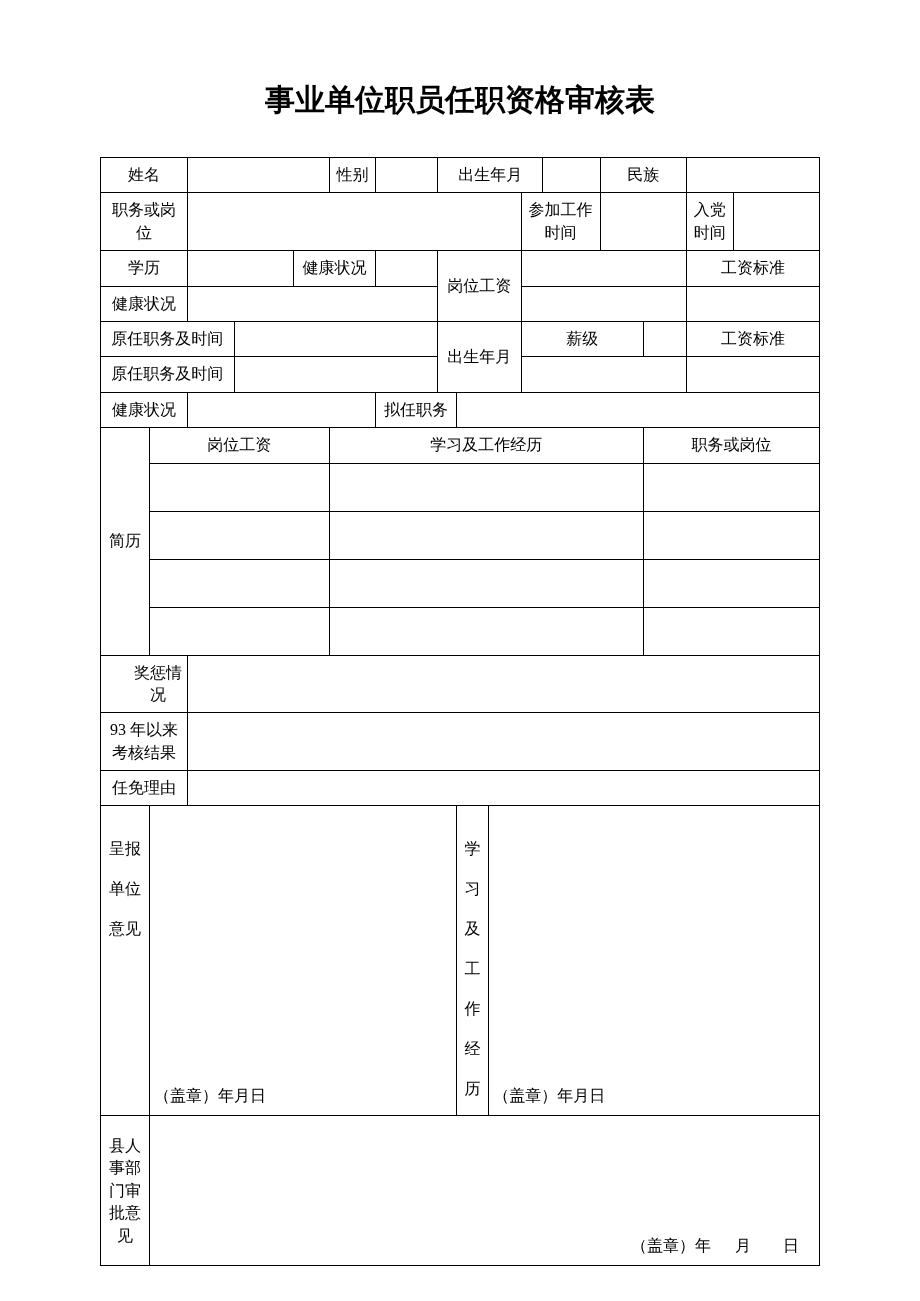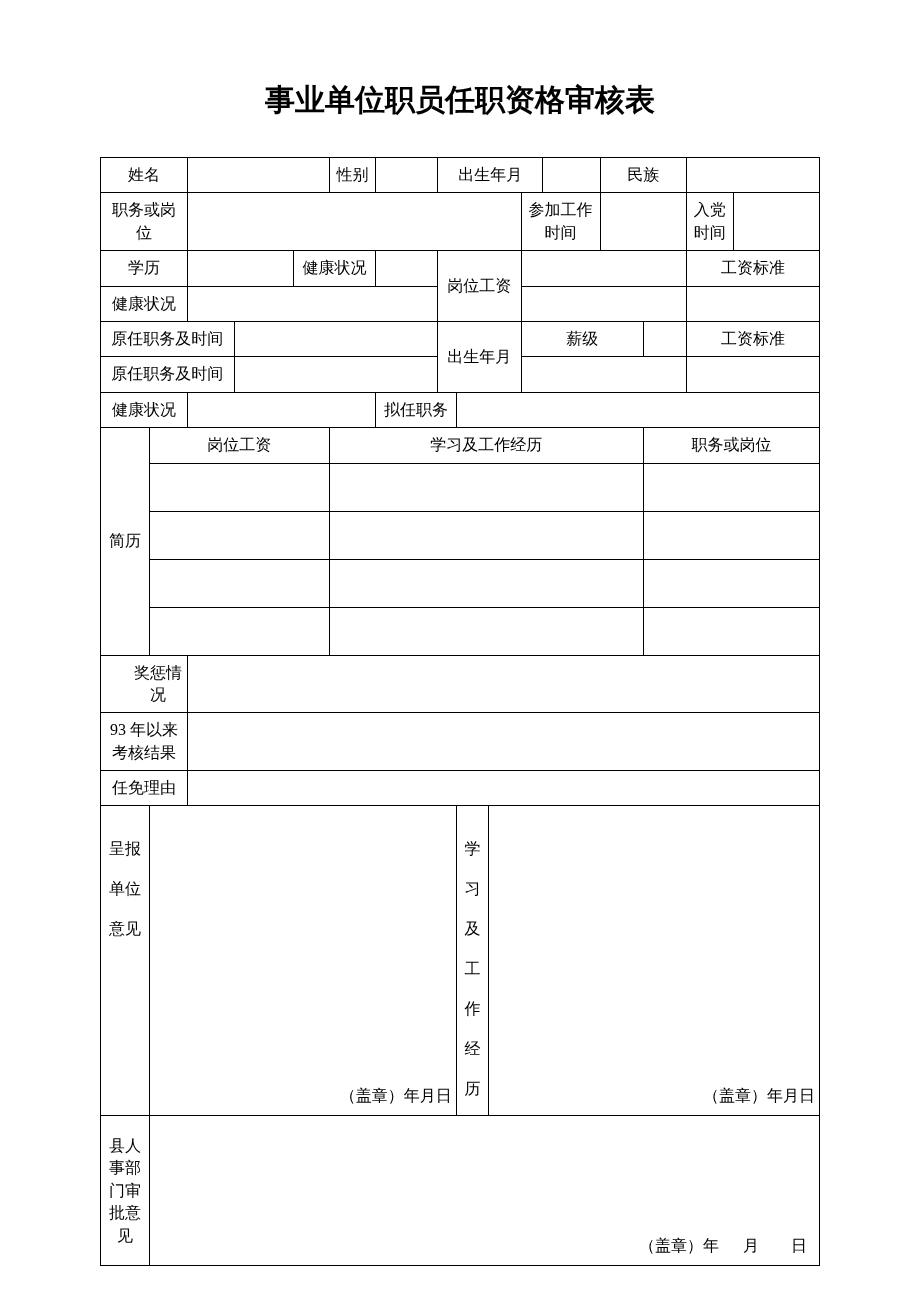--- a/index.html
+++ b/index.html
@@ -38,29 +38,29 @@
     td.header {
     }
     td.approval-label {
       writing-mode: horizontal-tb;
       text-align: center;
       vertical-align: top;
       padding-top: 23px;
       line-height: 2.5;
     }
     td.stamp-cell {
-      text-align: right;
+      text-align: left;
       vertical-align: bottom;
       padding-bottom: 8px;
       height: 160px;
     }
     td.county-cell {
       text-align: right;
       vertical-align: bottom;
-      padding-right: 12px;
+      padding-right: 20px;
       padding-bottom: 8px;
       height: 150px;
     }
     .resume-row td {
       height: 48px;
     }
   </style>
 </head>
 <body>
 

